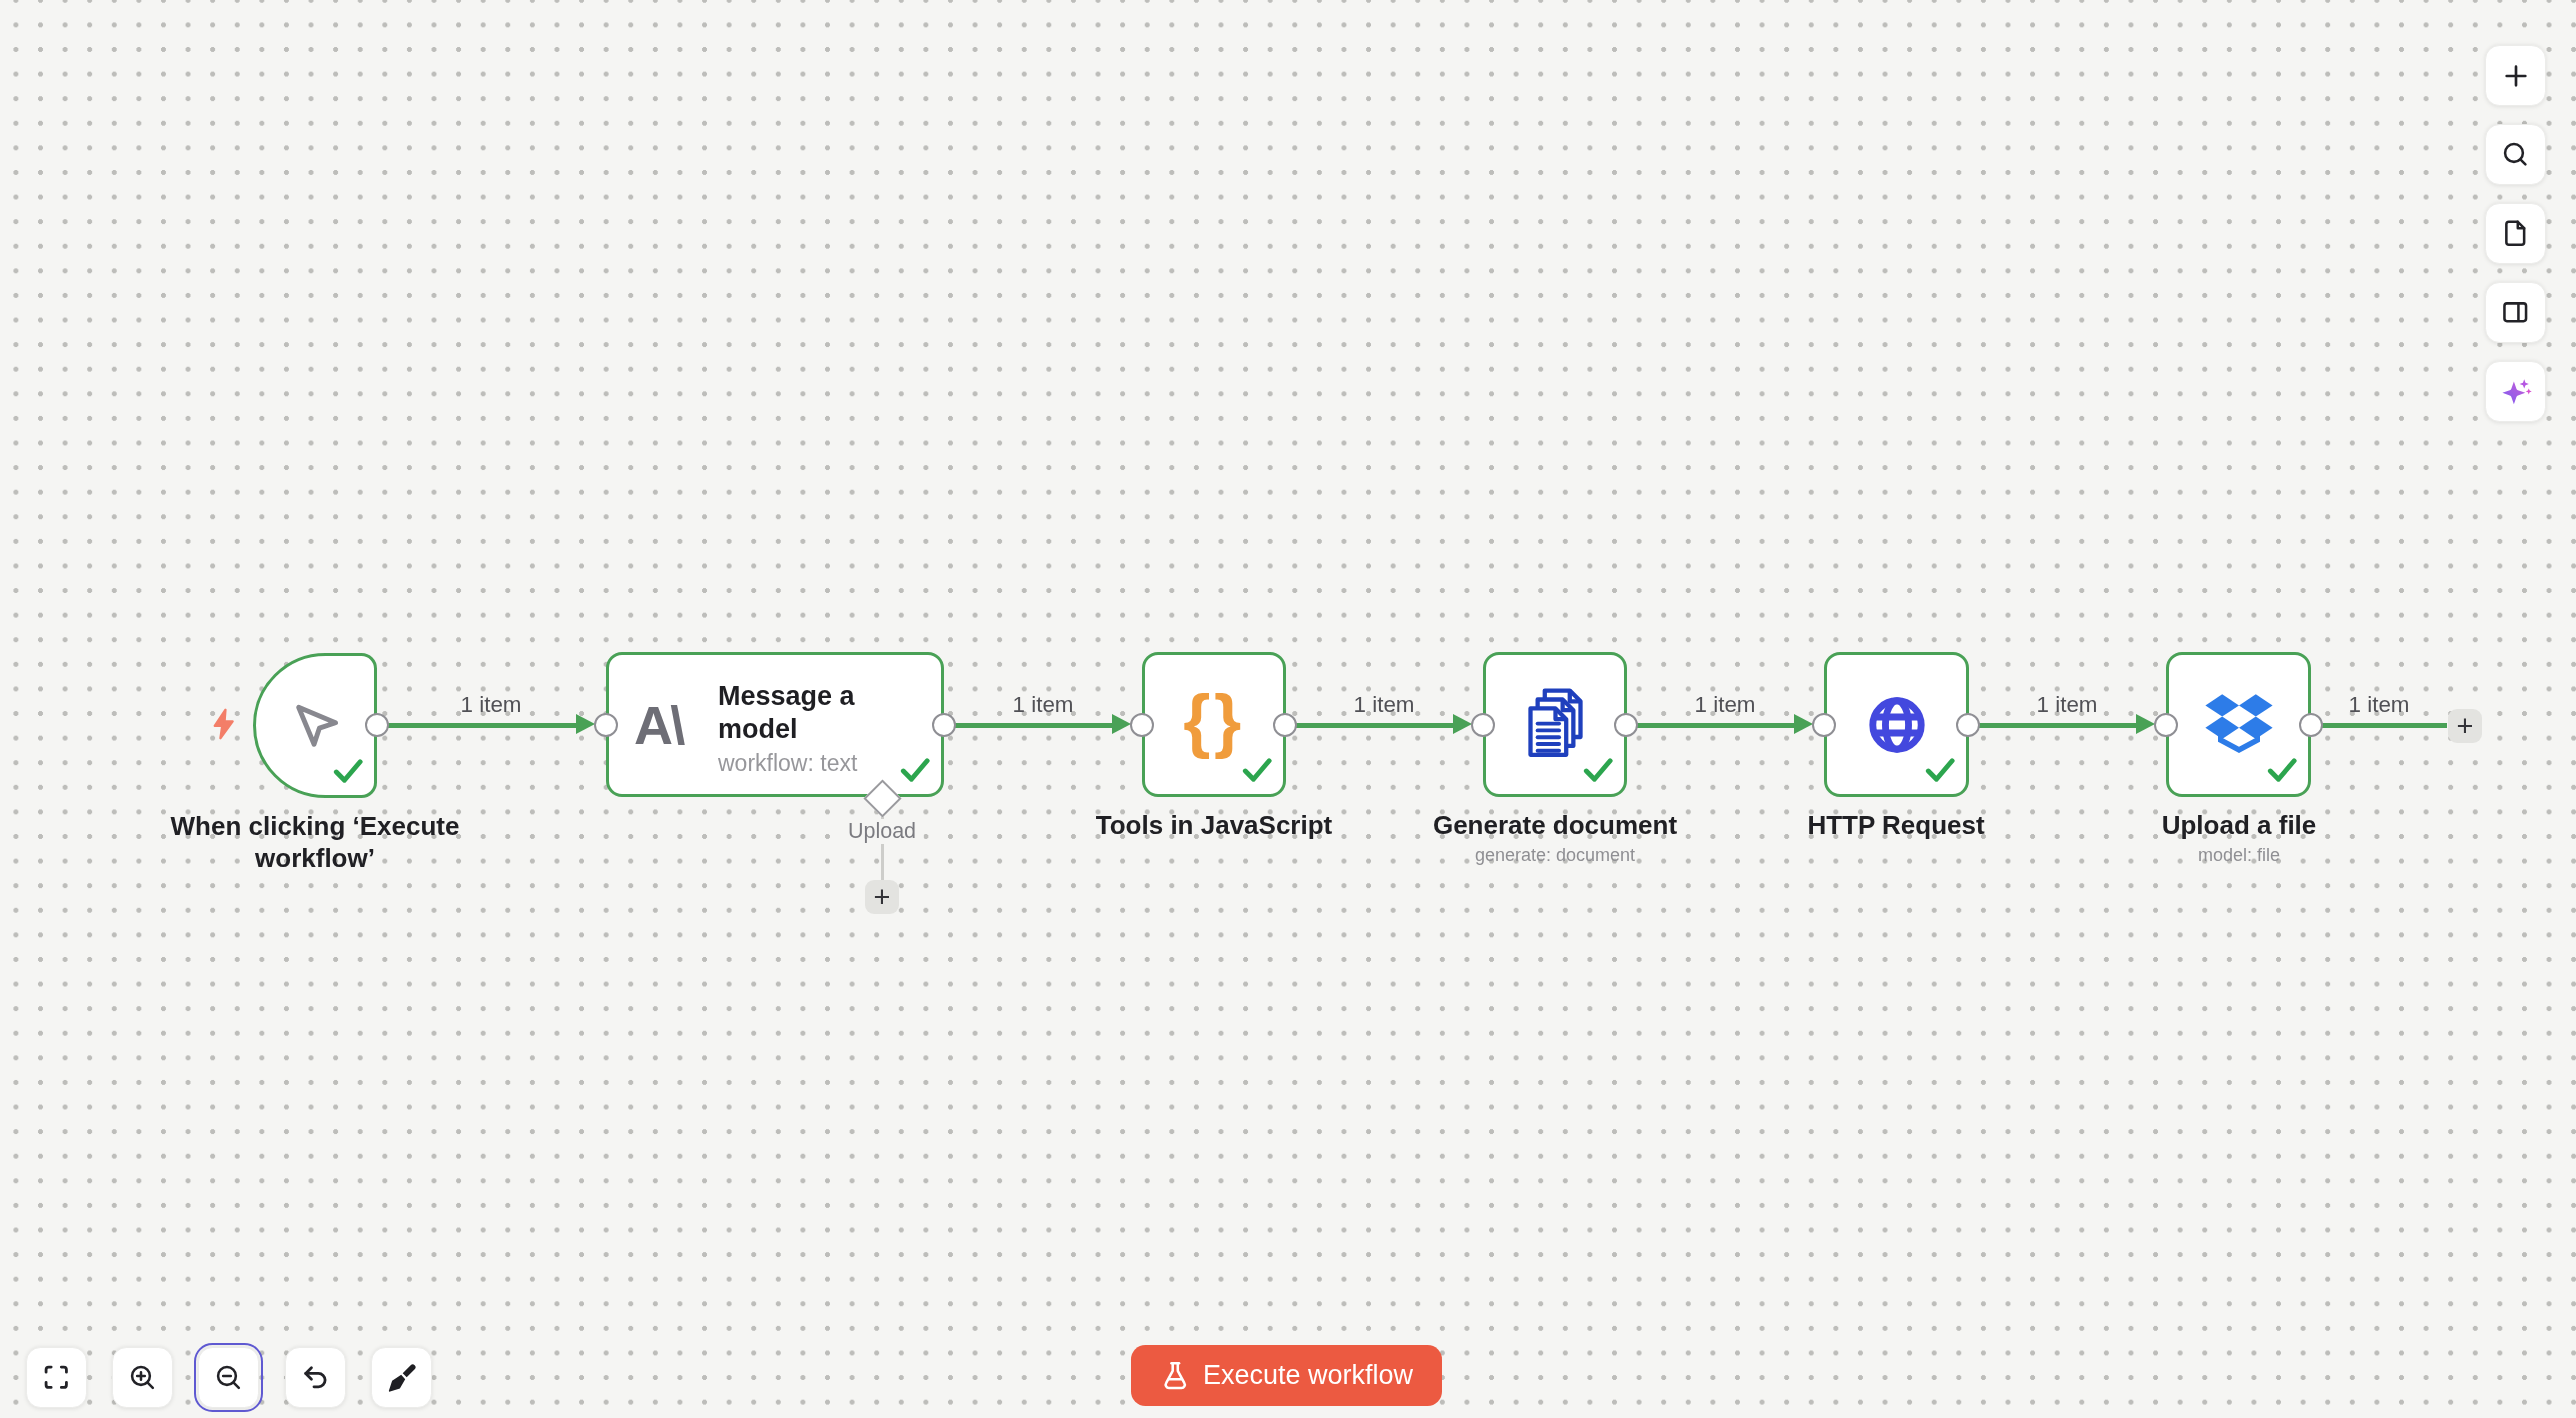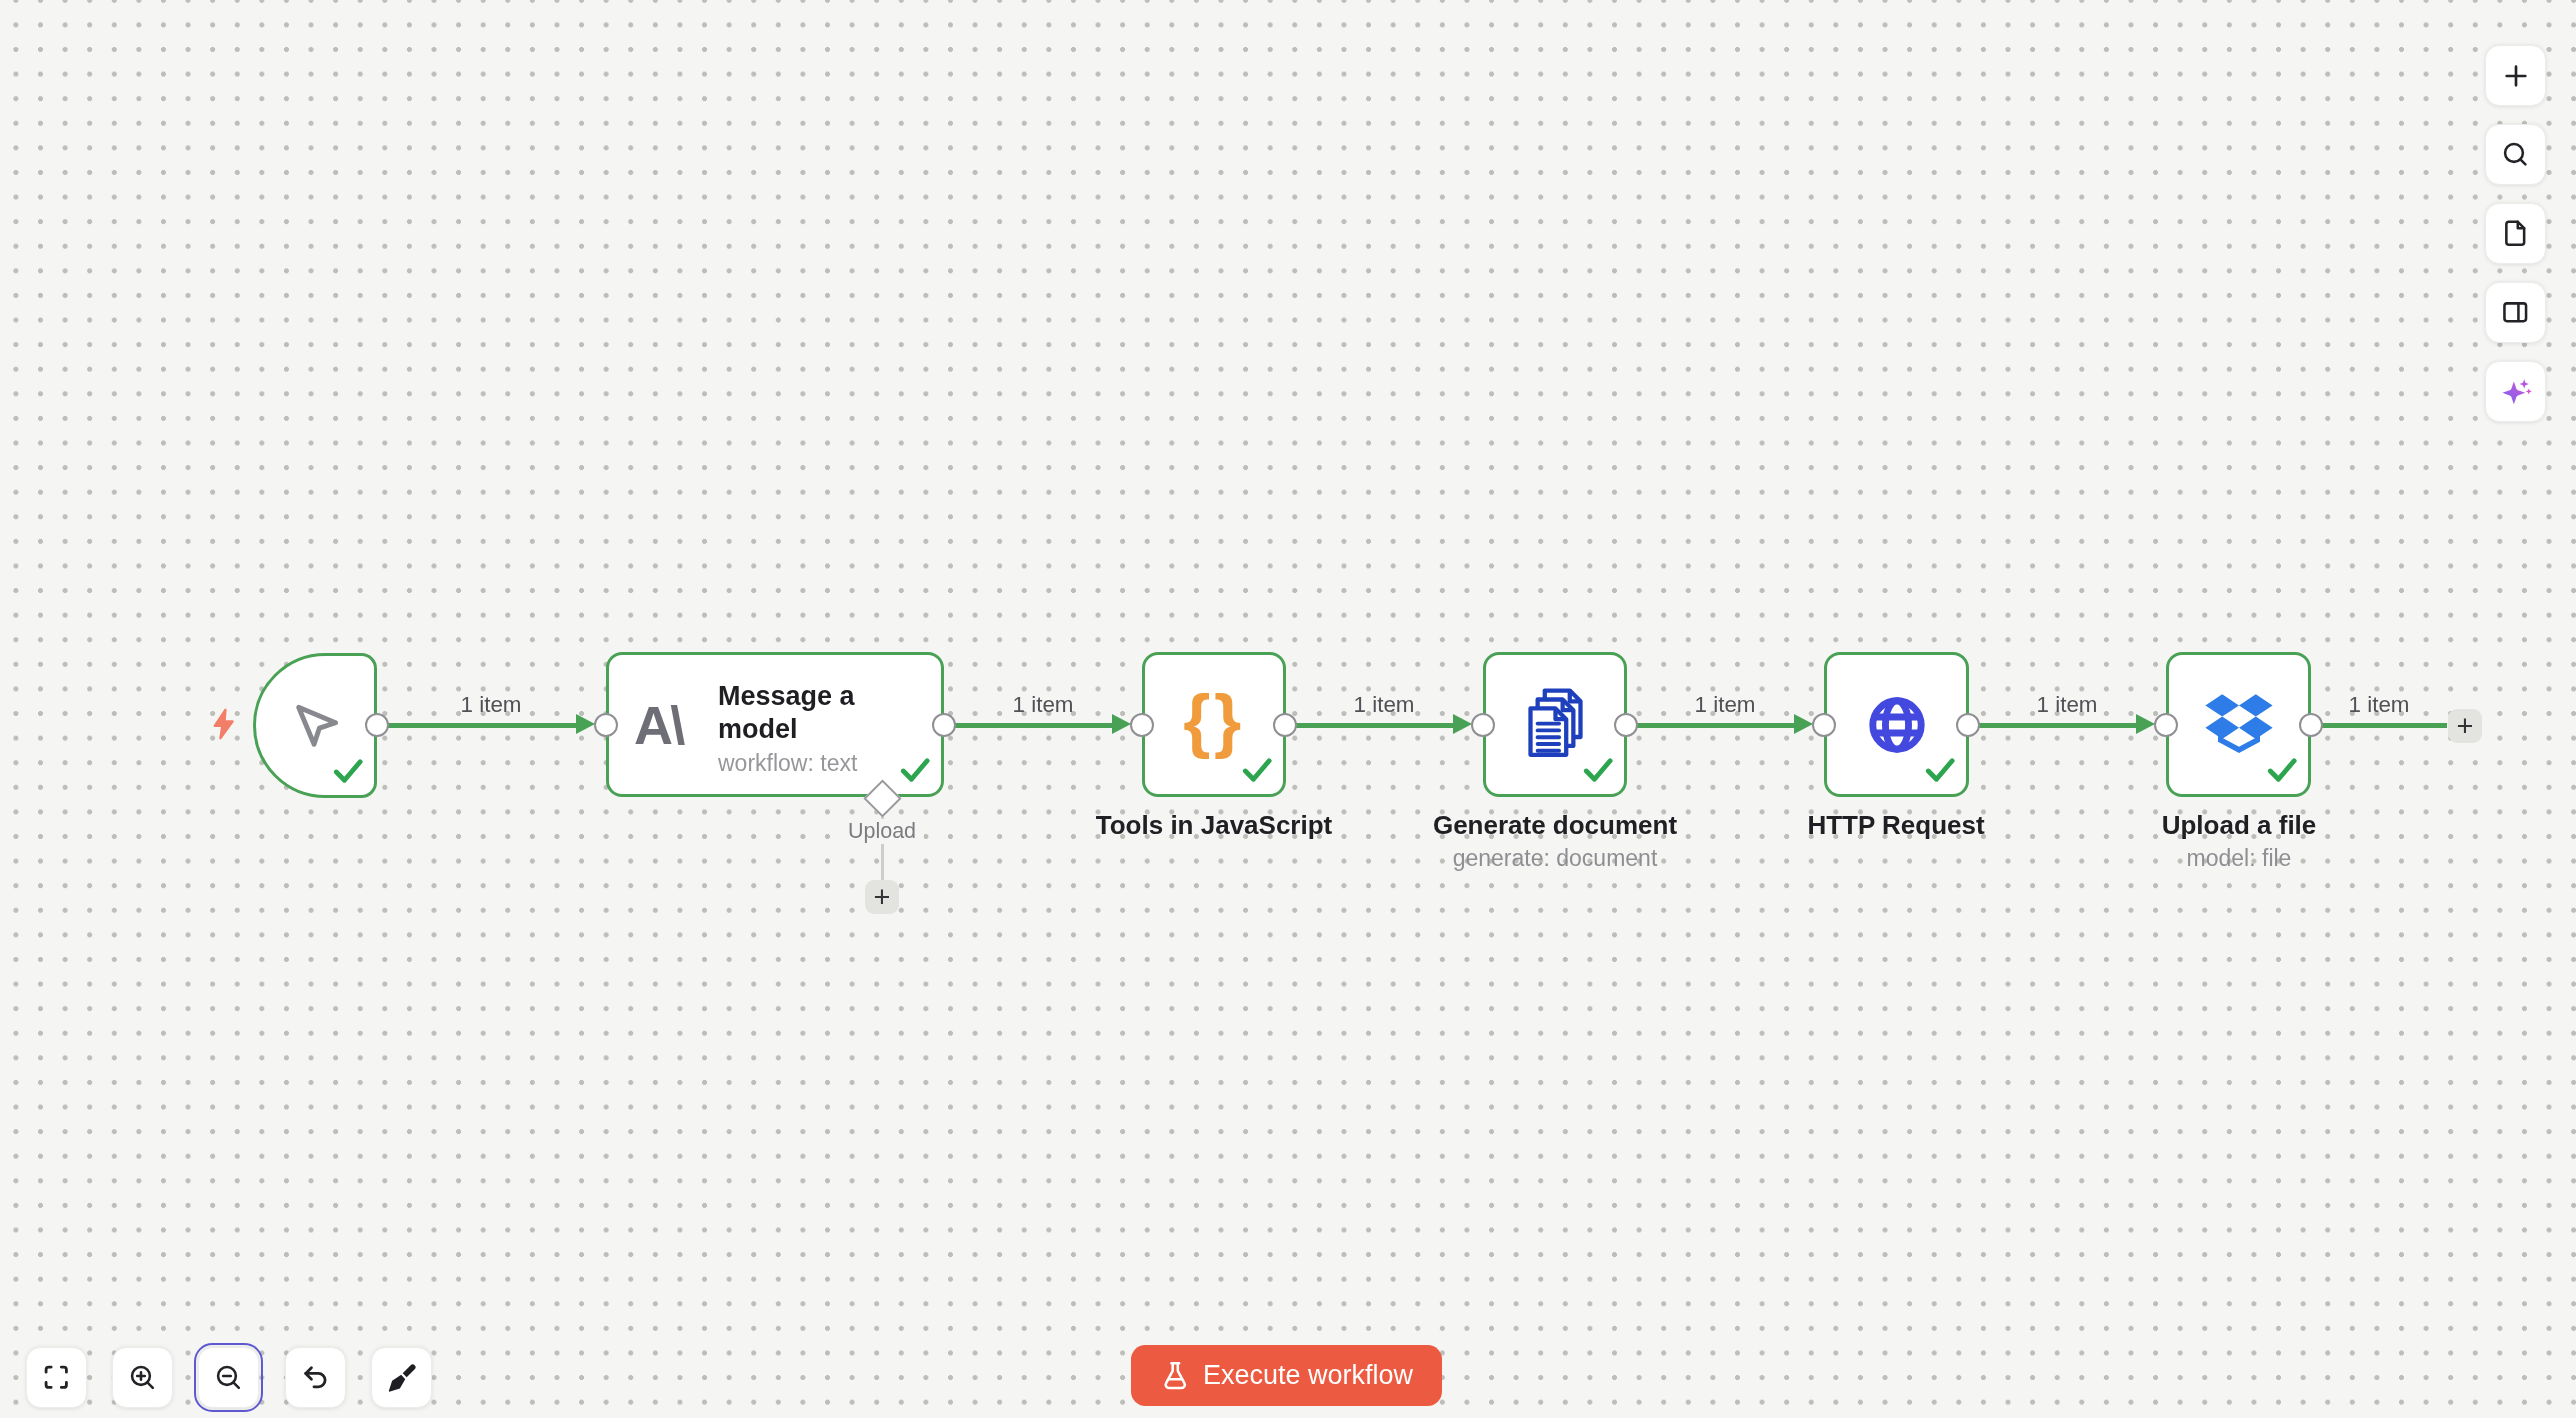--- a/index.html
+++ b/index.html
@@ -63,21 +63,21 @@
 
   
   .node-label {
     position:absolute; top:793px; transform:translateX(-50%);
     font-size:26px; font-weight:600; color:#202024; text-align:center;
     white-space:nowrap; z-index:2;
   }
   .node-label--wrap { white-space:normal; width:296px; line-height:32px; }
   .node-sublabel {
     position:absolute; top:828px; transform:translateX(-50%);
-    font-size:23px; color:#8f8f93; text-align:center; white-space:nowrap; z-index:2;
+    font-size:18px; color:#8f8f93; text-align:center; white-space:nowrap; z-index:2;
   }
 
   
   .tools-line { position:absolute; left:881px; top:790px; width:2.7px; height:74px; background:#cdcdca; z-index:1; }
   .tools-diamond {
     position:absolute; left:869px; top:768px; width:27px; height:27px;
     background:#fff; border:2.7px solid #9a9a9e; transform:rotate(45deg); z-index:3;
   }
   .tools-label {
     position:absolute; left:882px; top:802px; transform:translateX(-50%);
@@ -159,20 +159,21 @@
     <div class="node-icon-center">
       <svg viewBox="0 0 24 24" width="56" height="56" fill="none" stroke="#88888f" stroke-width="2.1" stroke-linejoin="round" stroke-linecap="round">
         <path d="m5 4 6.6 15.8 2.3-6.9 6.9-2.3Z"></path>
       </svg>
     </div>
     <svg class="check" viewBox="0 0 28 24" width="30.5" height="26">
       <path d="M3 13 10.5 20.5 25 3.5" fill="none" stroke="#2ca54e" stroke-width="4.5" stroke-linecap="round" stroke-linejoin="round"></path>
     </svg>
   </div>
   <div class="port" style="left:365px; top:696px;"></div>
+  <div class="node-label node-label--wrap" style="left:315px;">When clicking ‘Execute workflow’</div>
 
   <div class="node node--message">
     <span class="anthropic-logo">A\</span>
     <div class="msg-title">Message a model</div>
     <div class="msg-sub">workflow: text</div>
     <svg class="check" viewBox="0 0 28 24" width="30.5" height="26">
       <path d="M3 13 10.5 20.5 25 3.5" fill="none" stroke="#2ca54e" stroke-width="4.5" stroke-linecap="round" stroke-linejoin="round"></path>
     </svg>
   </div>
   <div class="port" style="left:594px; top:696px;"></div>

